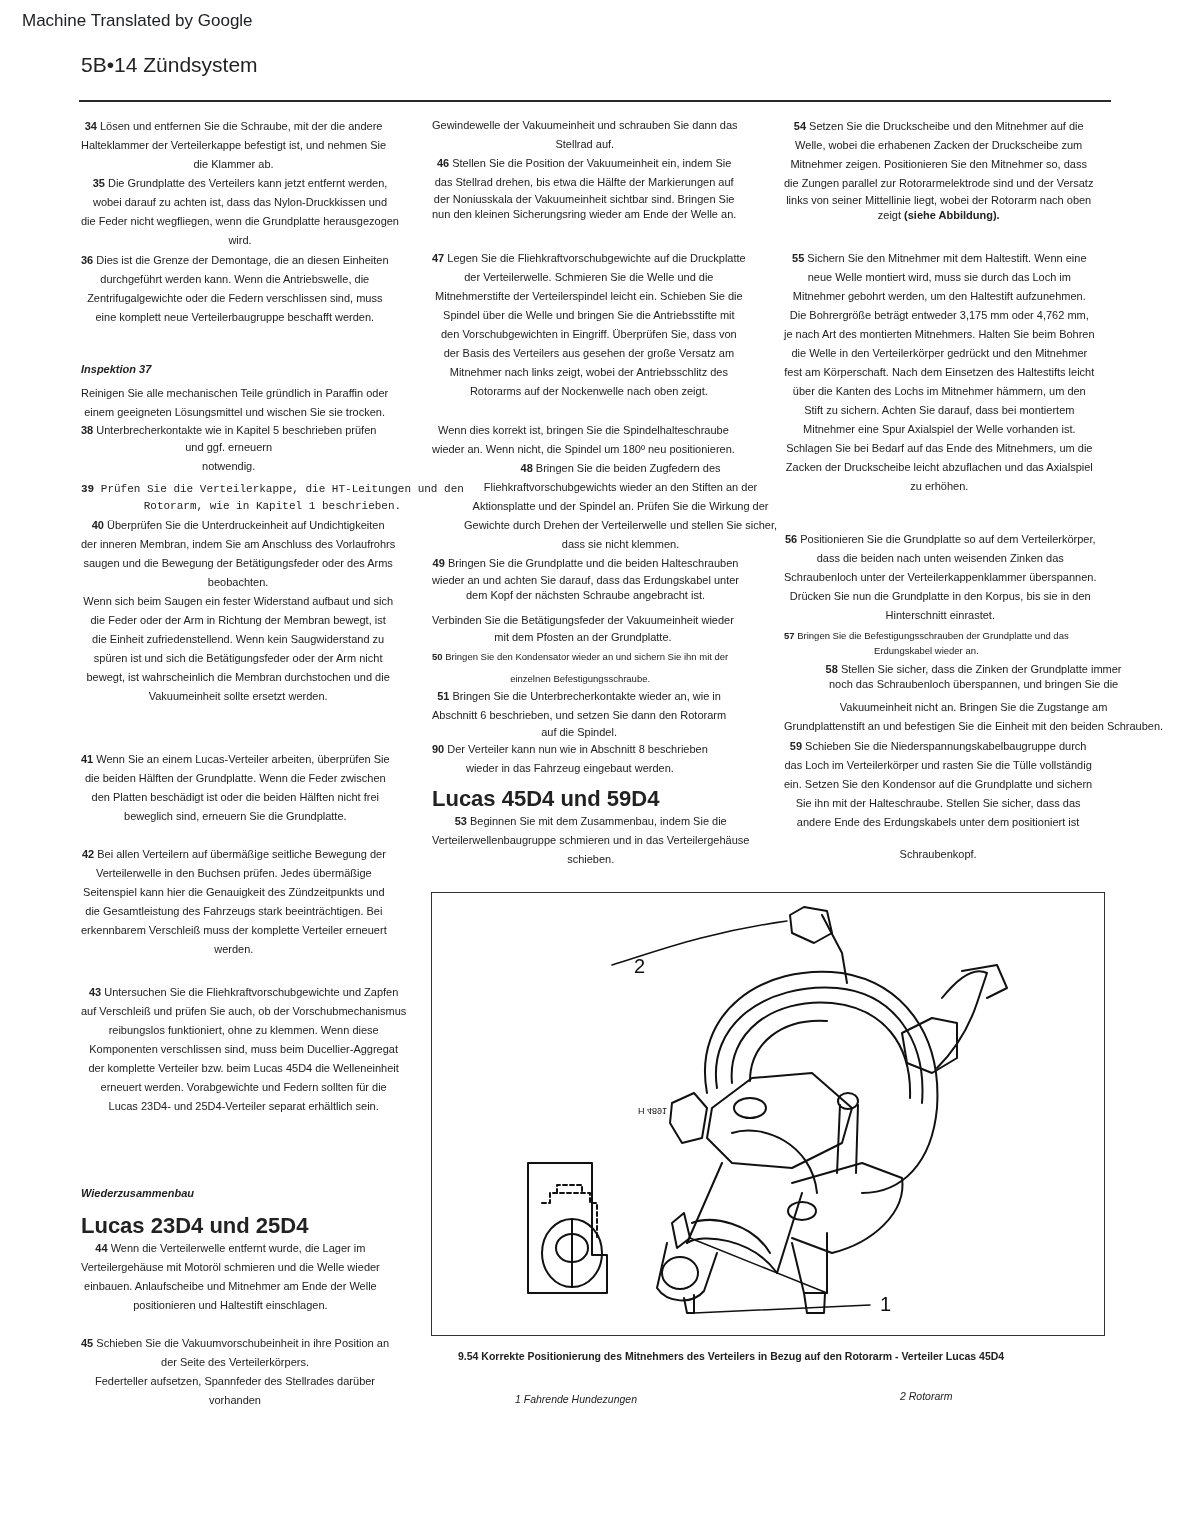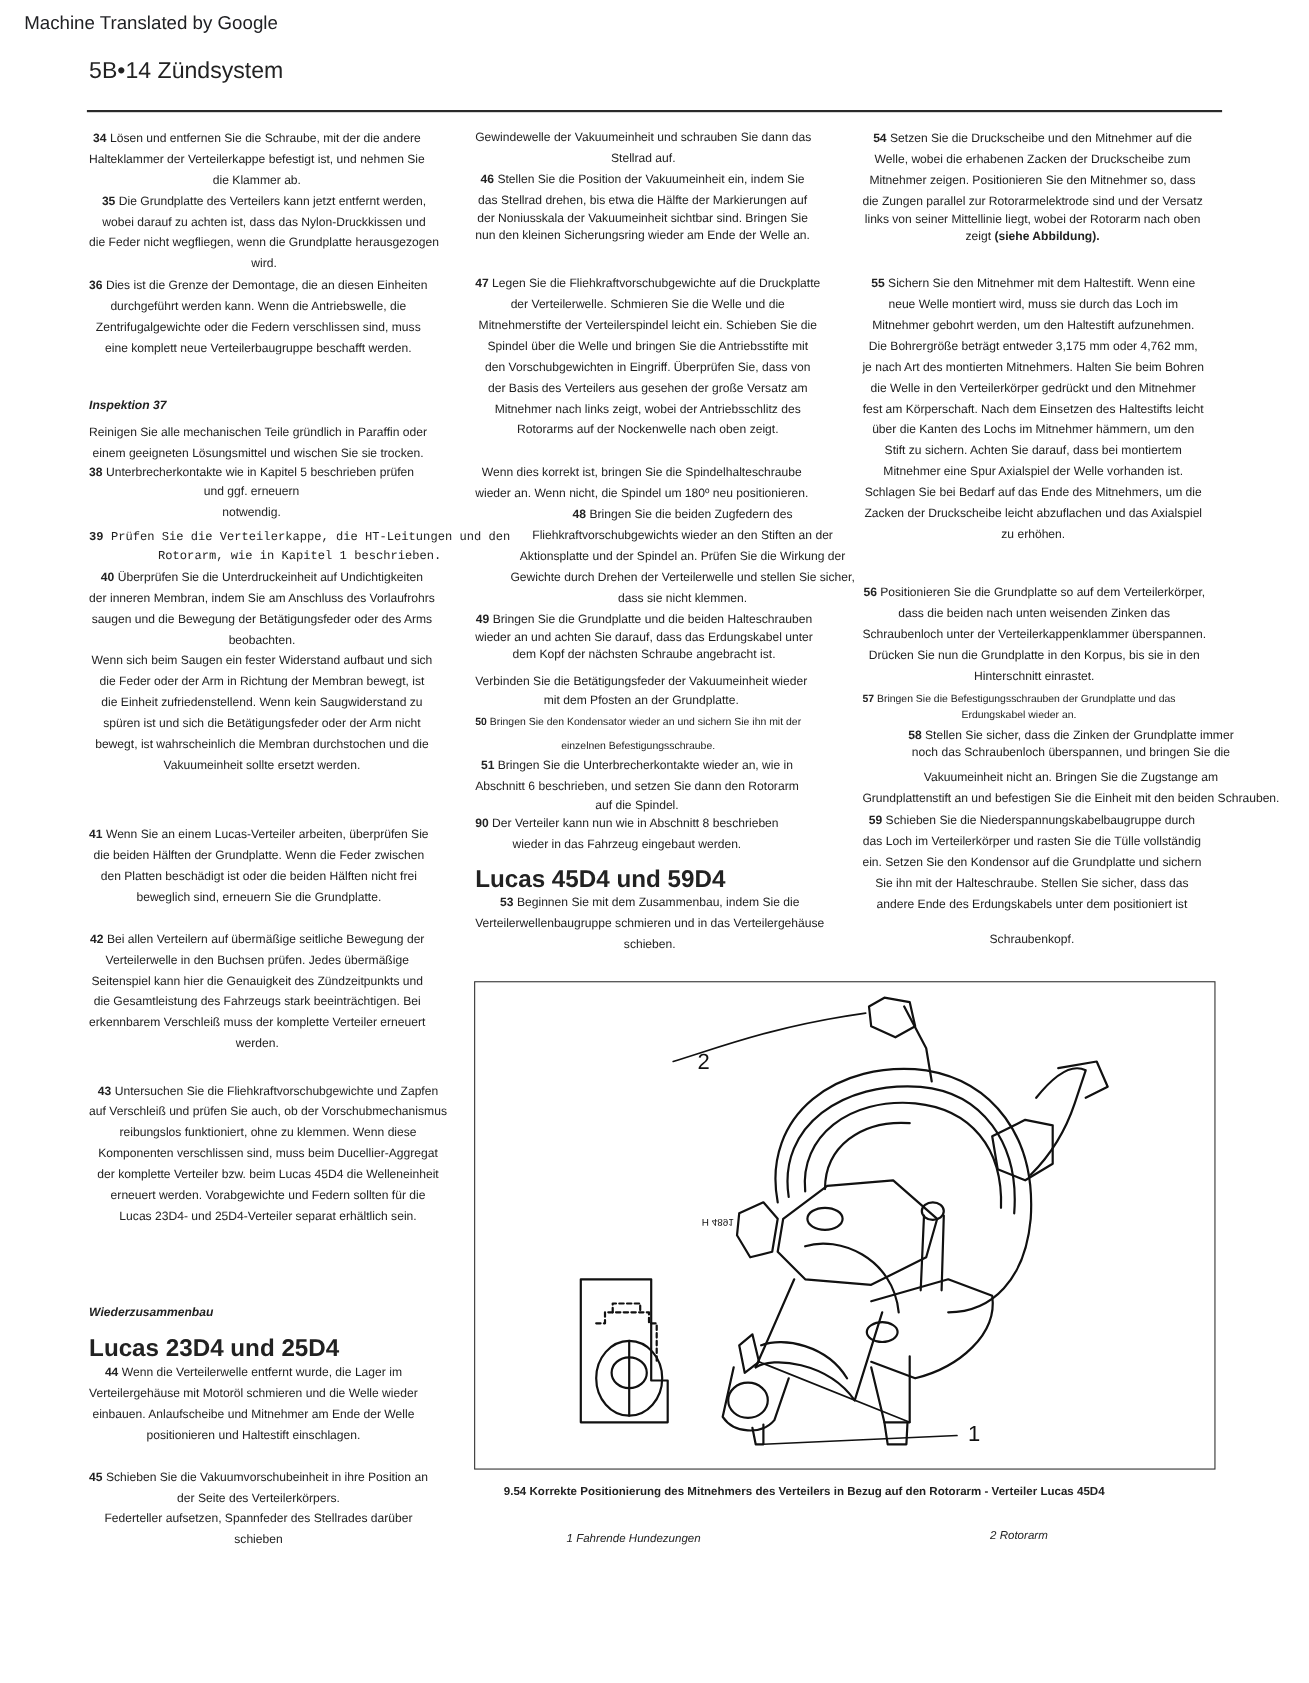--- a/index.html
+++ b/index.html
@@ -102,21 +102,21 @@
 <div class="blk" style="left:81px; top:1239px;">
   <span class="ln"><span class="num">44</span><span> Wenn die Verteilerwelle entfernt wurde, die Lager im</span></span>
   <span class="ln">Verteilergehäuse mit Motoröl schmieren und die Welle wieder</span>
   <span class="ln">einbauen. Anlaufscheibe und Mitnehmer am Ende der Welle</span>
   <span class="ln">positionieren und Haltestift einschlagen.</span>
 </div>
 <div class="blk" style="left:81px; top:1334px;">
   <span class="ln"><span class="num">45</span><span> Schieben Sie die Vakuumvorschubeinheit in ihre Position an</span></span>
   <span class="ln">der Seite des Verteilerkörpers.</span>
   <span class="ln">Federteller aufsetzen, Spannfeder des Stellrades darüber</span>
-  <span class="ln">schieben</span>
+  <span class="ln">vorhanden</span>
 </div>
 
 <div class="blk" style="left:432px; top:116px;">
   <span class="ln">Gewindewelle der Vakuumeinheit und schrauben Sie dann das</span>
   <span class="ln">Stellrad auf.</span>
 </div>
 <div class="blk" style="left:432px; top:154px;">
   <span class="ln"><span class="num">46</span><span> Stellen Sie die Position der Vakuumeinheit ein, indem Sie</span></span>
   <span class="ln">das Stellrad drehen, bis etwa die Hälfte der Markierungen auf</span>
   <span class="ln tight">der Noniusskala der Vakuumeinheit sichtbar sind. Bringen Sie</span>

